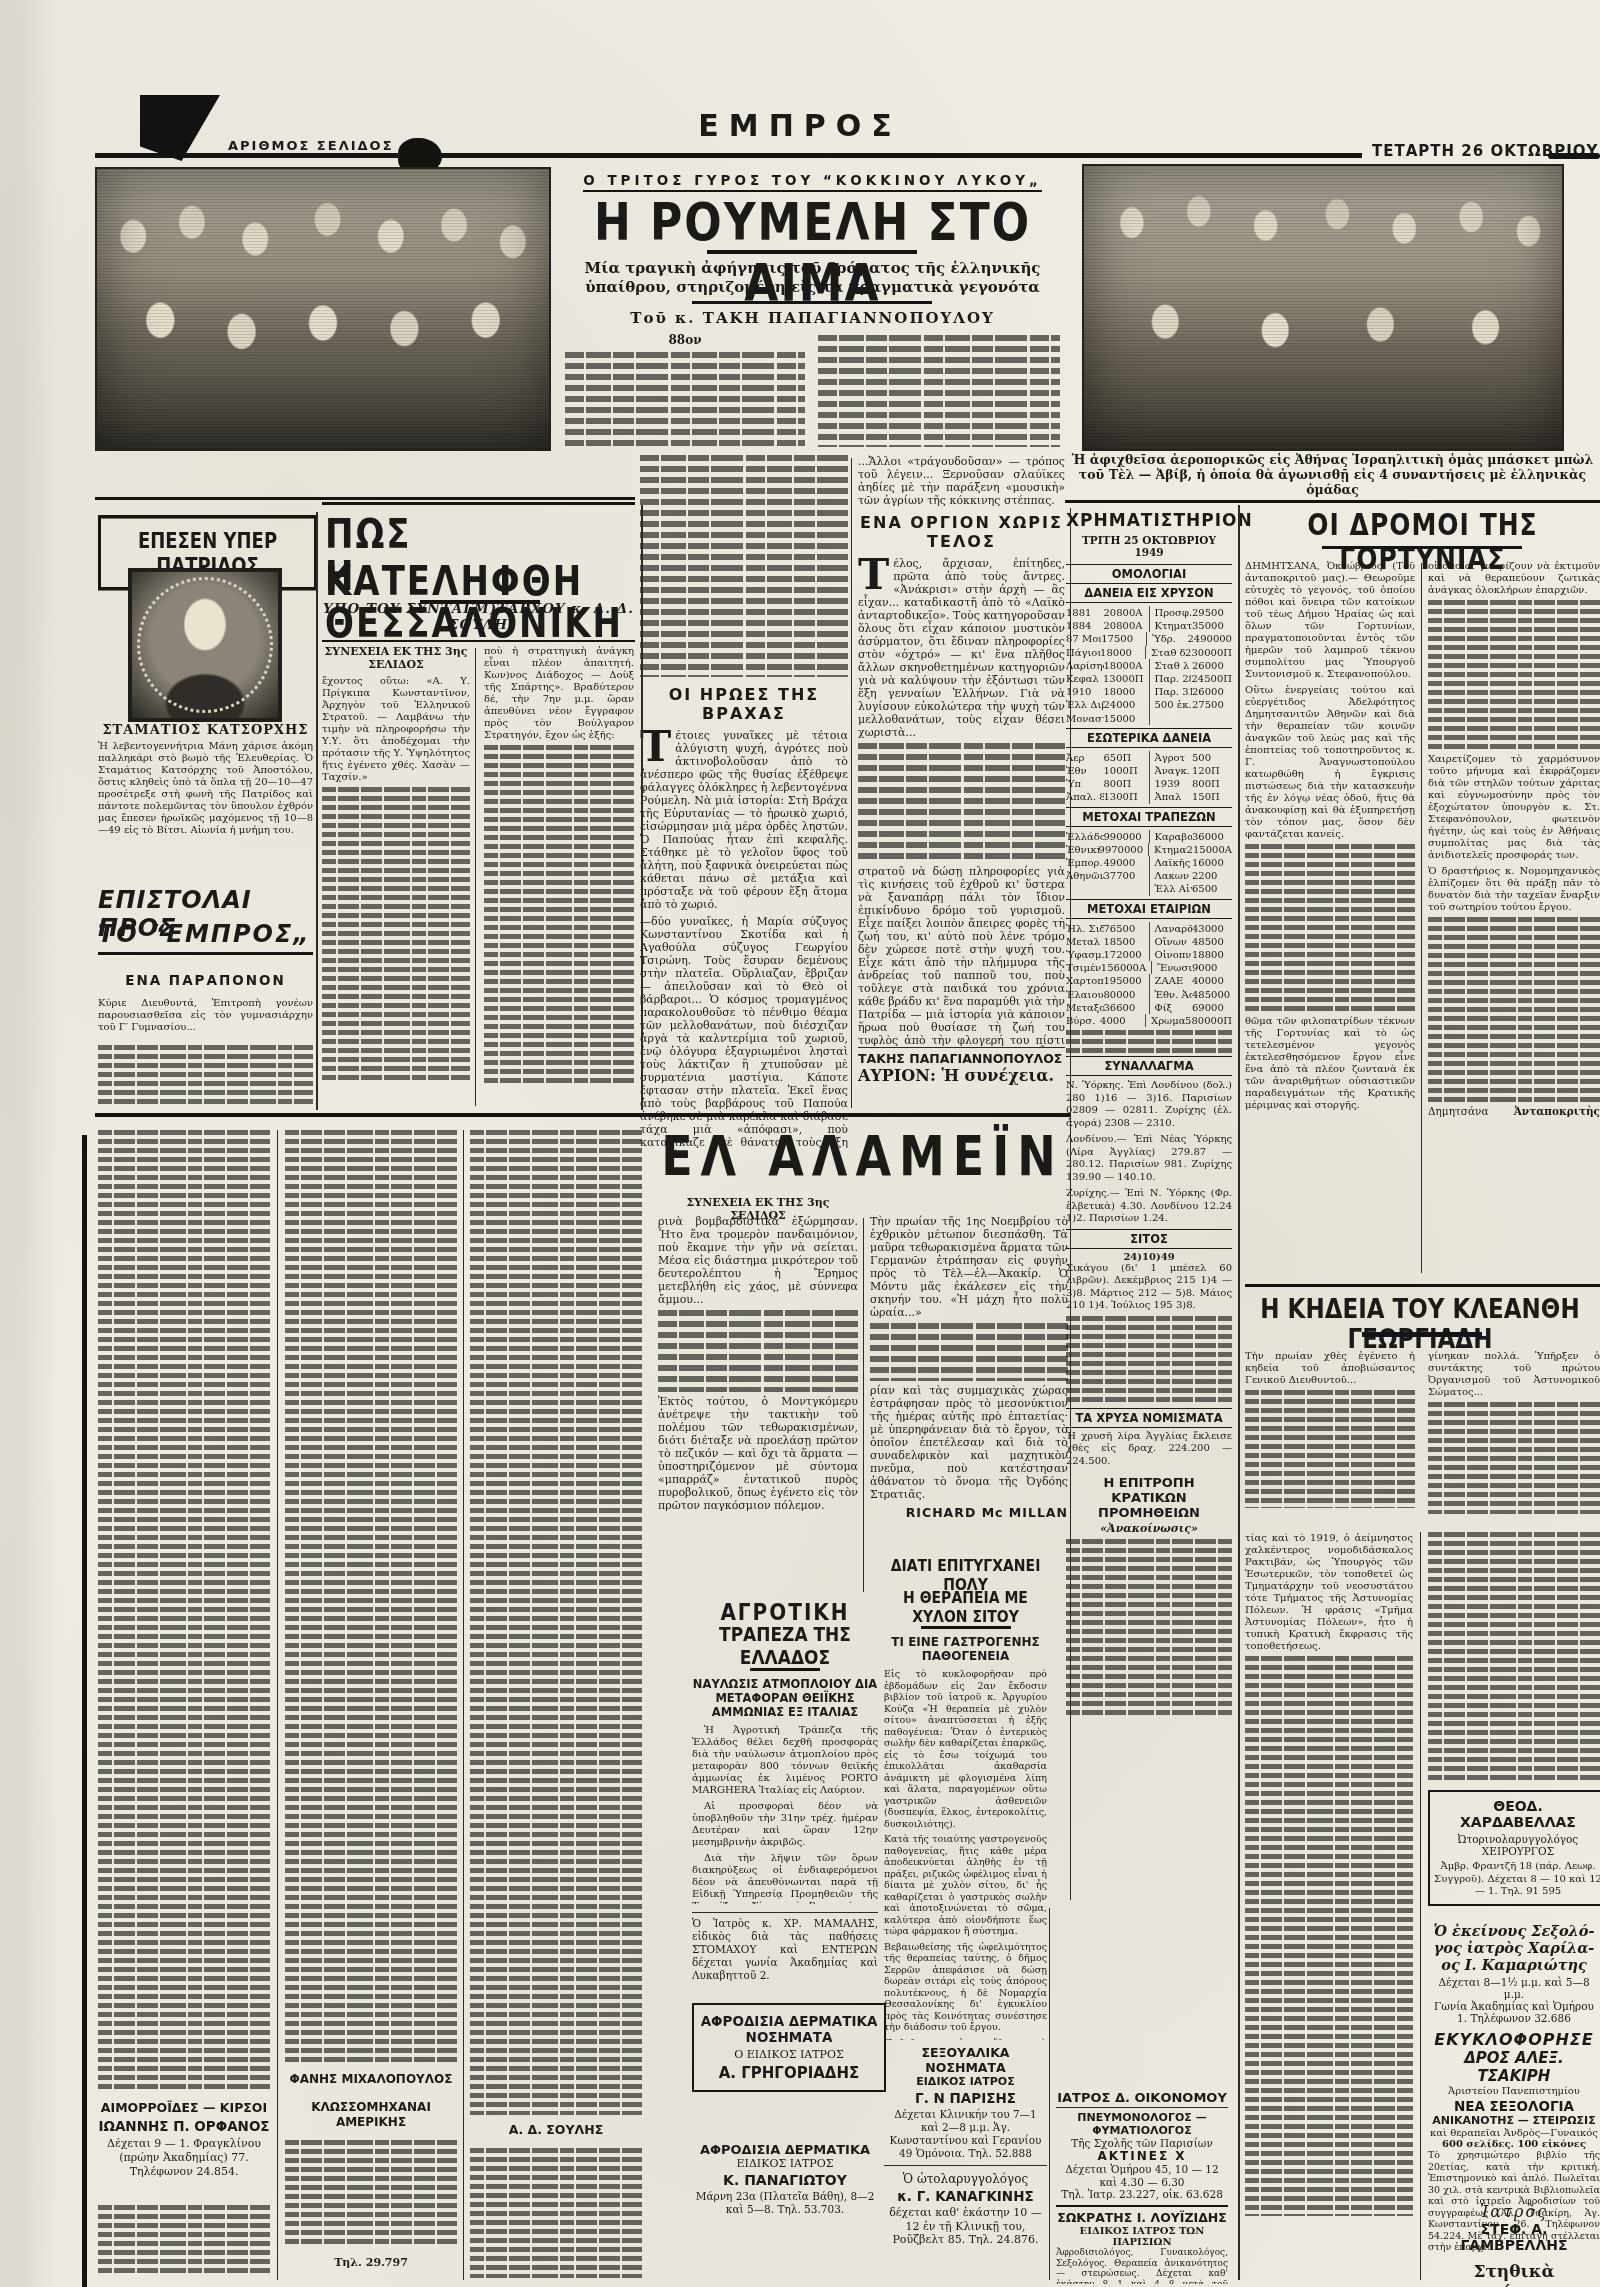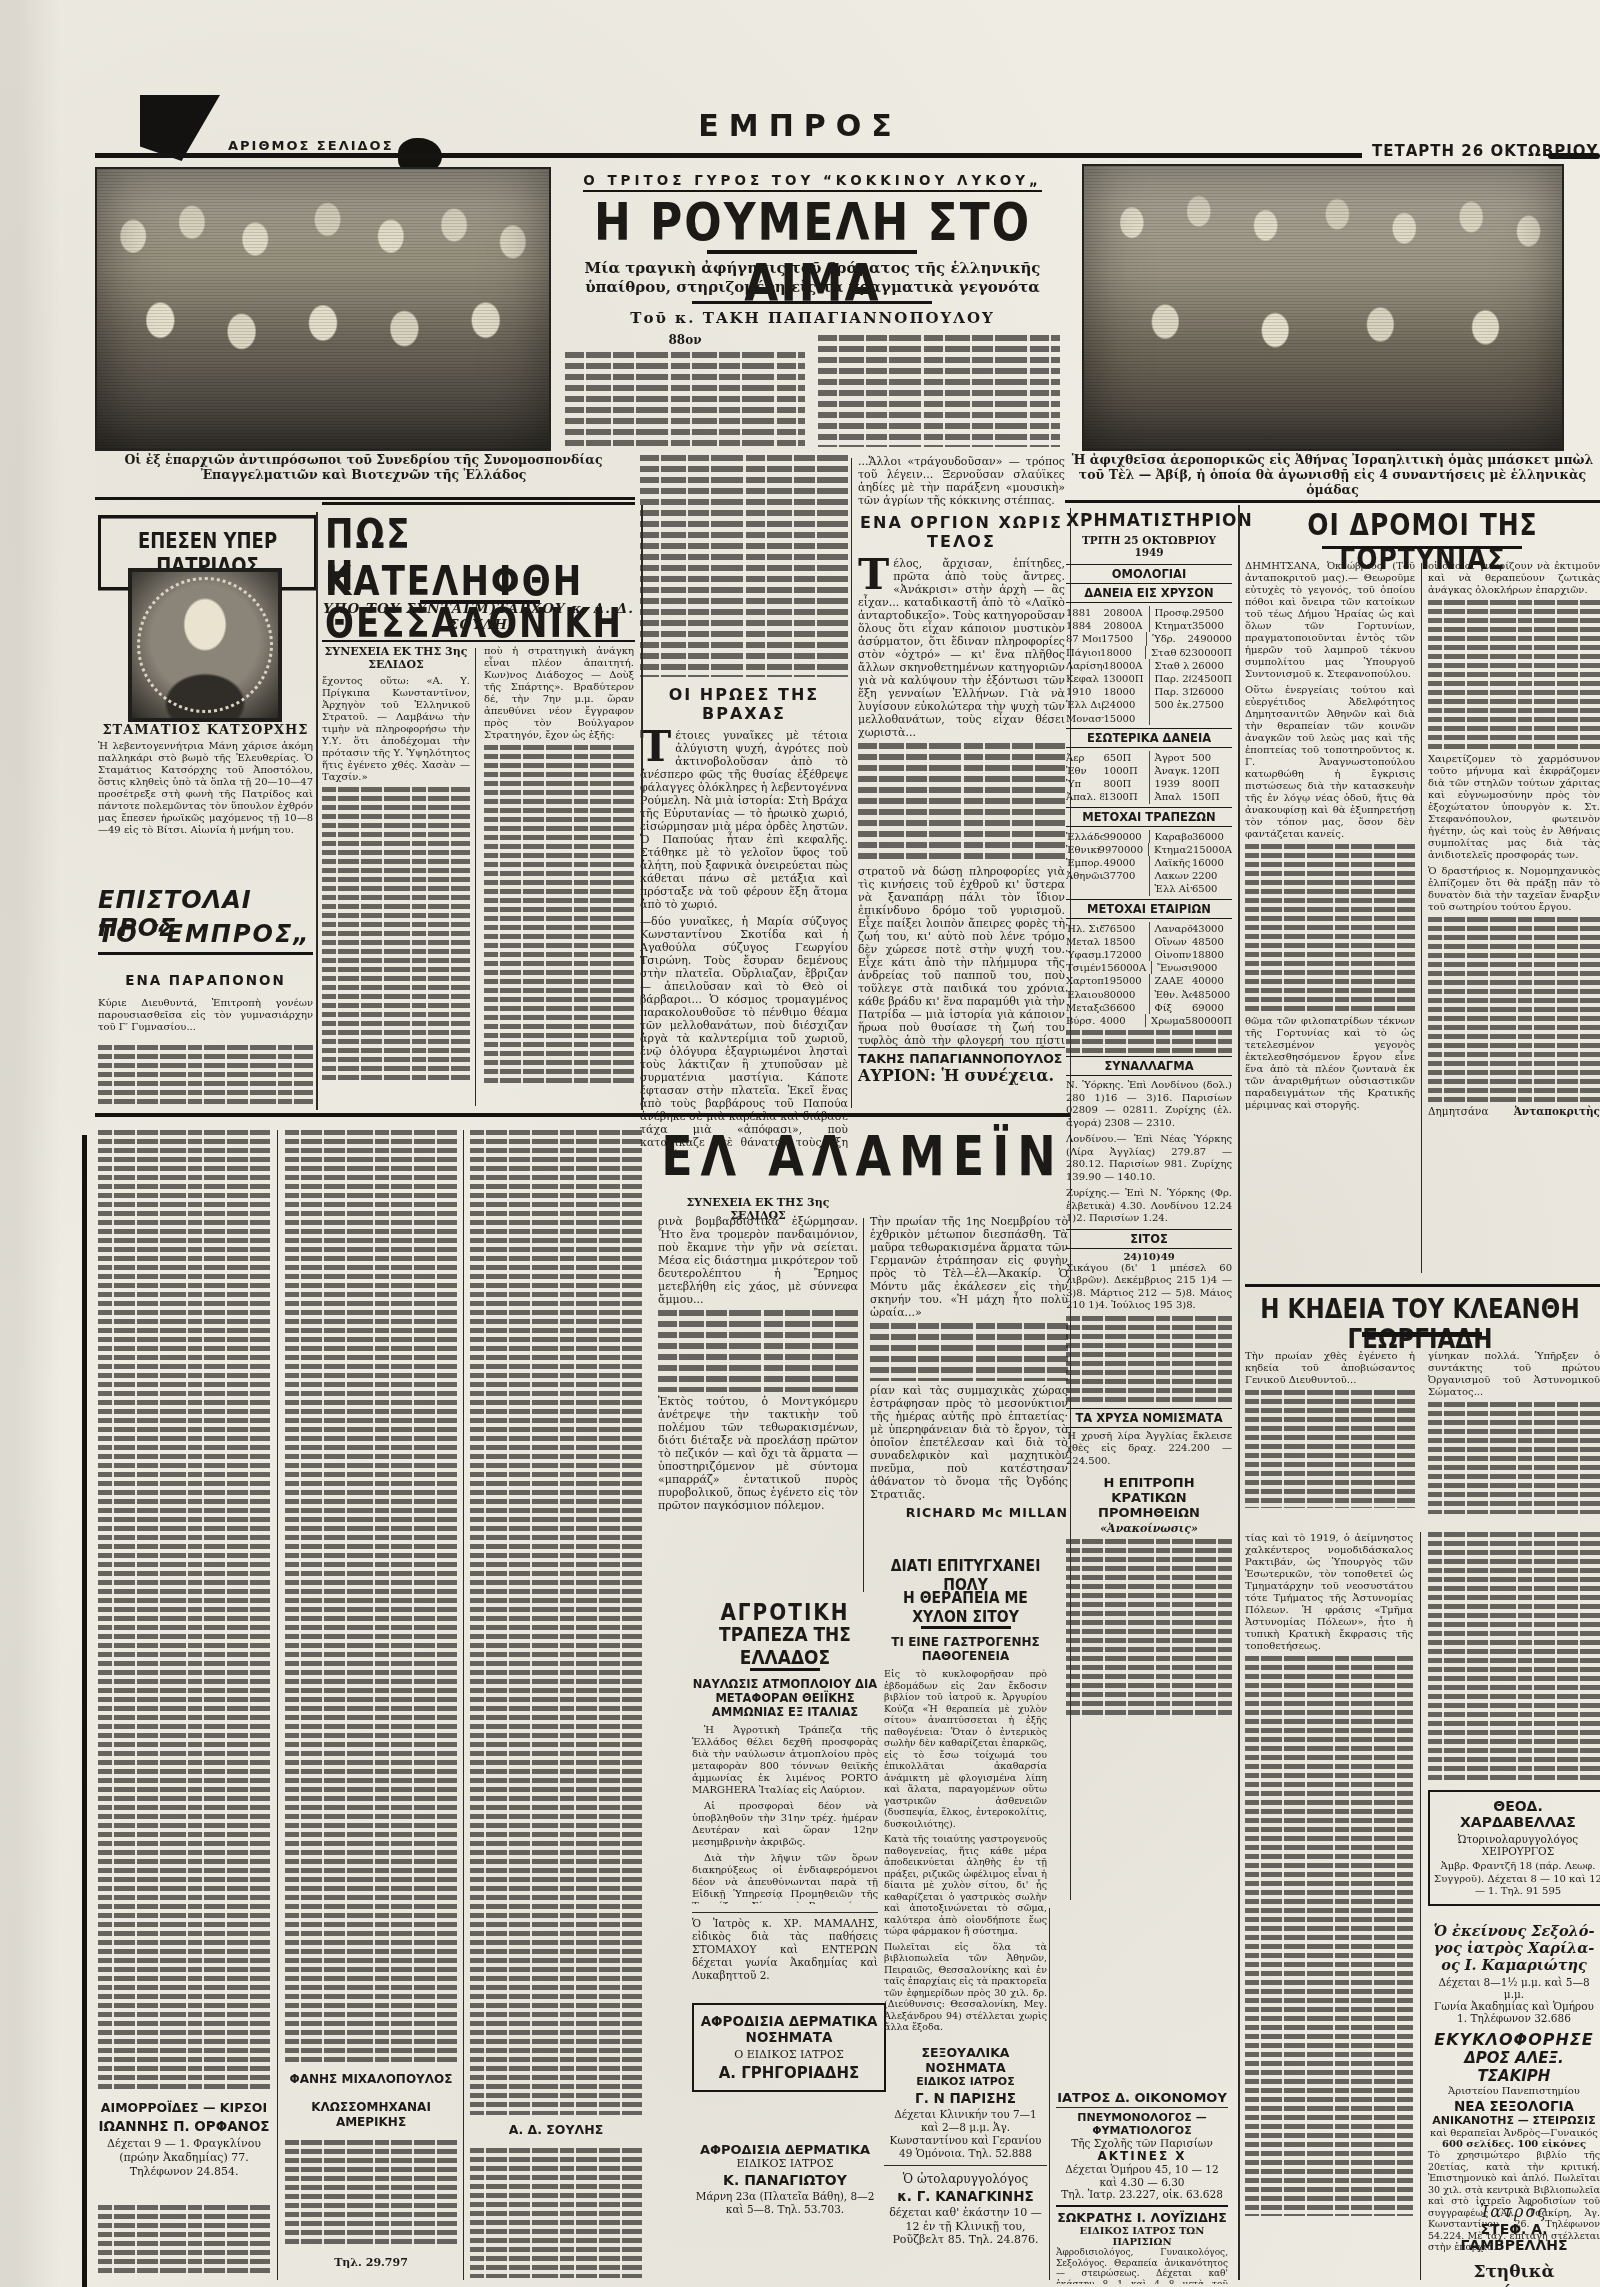--- a/index.html
+++ b/index.html
@@ -85,21 +85,20 @@
 
   <div class="abs" style="left:140px;top:95px;width:80px;height:66px;background:#131210;clip-path:polygon(0 0,100% 0,52% 100%,0 78%);"></div>
   <div class="abs sans b" style="left:228px;top:138px;width:200px;font-size:13px;letter-spacing:2px;">ΑΡΙΘΜΟΣ ΣΕΛΙΔΟΣ</div>
   <div class="abs smudge" style="left:398px;top:138px;width:44px;height:36px;"></div>
   <div class="abs sans b ctr" style="left:620px;top:108px;width:360px;font-size:30px;letter-spacing:10px;">ΕΜΠΡΟΣ</div>
   <div class="abs rule" style="left:95px;top:153px;width:1267px;height:5px;"></div>
   <div class="abs sans b" style="left:1372px;top:142px;width:180px;font-size:15px;letter-spacing:1px;white-space:nowrap;">ΤΕΤΑΡΤΗ 26 ΟΚΤΩΒΡΙΟΥ</div>
   <div class="abs rule" style="left:1548px;top:153px;width:52px;height:6px;border-radius:3px;"></div>
 
   <div class="abs photo photoL" style="left:95px;top:167px;width:452px;height:280px;"></div>
-  <div class="abs ctr b" style="left:95px;top:452px;width:537px;font-size:12.5px;line-height:15px;">Οἱ ἐξ ἐπαρχιῶν ἀντιπρόσωποι τοῦ Συνεδρίου τῆς Συνομοσπονδίας Ἐπαγγελματιῶν καὶ Βιοτεχνῶν τῆς Ἑλλάδος</div>
   <div class="abs rule" style="left:95px;top:497px;width:540px;height:3px;"></div>
 
   <div class="abs photo photoR" style="left:1082px;top:164px;width:478px;height:283px;"></div>
   <div class="abs ctr b" style="left:1065px;top:452px;width:535px;font-size:12.5px;line-height:15px;">Ἡ ἀφιχθεῖσα ἀεροπορικῶς εἰς Ἀθήνας Ἰσραηλιτικὴ ὁμὰς μπάσκετ μπὼλ τοῦ Τὲλ — Ἀβίβ, ἡ ὁποία θὰ ἀγωνισθῇ εἰς 4 συναντήσεις μὲ ἑλληνικὰς ὁμάδας</div>
   <div class="abs rule" style="left:1065px;top:500px;width:535px;height:3px;"></div>
 
   <div class="abs ctr" style="left:560px;top:170px;width:505px;">
     <span class="sans b" style="font-size:13.5px;letter-spacing:4px;border-bottom:2px solid #151412;padding-bottom:2px;">Ο ΤΡΙΤΟΣ ΓΥΡΟΣ ΤΟΥ “ΚΟΚΚΙΝΟΥ ΛΥΚΟΥ„</span>
   </div>
   <div class="abs sans b ctr hl-cond" style="left:560px;top:192px;width:505px;font-size:44px;letter-spacing:2px;">Η ΡΟΥΜΕΛΗ ΣΤΟ ΑΙΜΑ</div>
@@ -510,20 +509,23 @@
     <div class="sans b ctr hl-cond" style="font-size:14px;">Η ΘΕΡΑΠΕΙΑ ΜΕ ΧΥΛΟΝ ΣΙΤΟΥ</div>
     <div class="rule" style="width:90px;height:3px;margin:6px auto;"></div>
     <div class="sans b ctr" style="font-size:12px;margin-bottom:5px;">ΤΙ ΕΙΝΕ ΓΑΣΤΡΟΓΕΝΗΣ ΠΑΘΟΓΕΝΕΙΑ</div>
     <div class="j" style="font-size:9.5px;line-height:11.5px;">
         <p class="noind">Εἰς τὸ κυκλοφορῆσαν πρὸ ἑβδομάδων εἰς 2αν ἔκδοσιν βιβλίον τοῦ ἰατροῦ κ. Ἀργυρίου Κούζα «Ἡ θεραπεία μὲ χυλὸν σίτου» ἀναπτύσσεται ἡ ἑξῆς παθογένεια: Ὅταν ὁ ἐντερικὸς σωλὴν δὲν καθαρίζεται ἐπαρκῶς, εἰς τὸ ἔσω τοίχωμά του ἐπικολλᾶται ἀκαθαρσία ἀνάμικτη μὲ φλογισμένα λίπη καὶ ἅλατα, παραγομένων οὕτω γαστρικῶν ἀσθενειῶν (δυσπεψία, ἕλκος, ἐντεροκολίτις, δυσκοιλιότης).</p>
       </div>
     <div class="j" style="font-size:9.5px;line-height:11.5px;">
         <p class="noind">Κατὰ τῆς τοιαύτης γαστρογενοῦς παθογενείας, ἥτις κάθε μέρα ἀποδεικνύεται ἀληθὴς ἐν τῇ πράξει, ριζικῶς ὠφέλιμος εἶναι ἡ δίαιτα μὲ χυλὸν σίτου, δι' ἧς καθαρίζεται ὁ γαστρικὸς σωλὴν καὶ ἀποτοξινώνεται τὸ σῶμα, καλύτερα ἀπὸ οἱονδήποτε ἕως τώρα φάρμακον ἢ σύστημα.</p>
       </div>
     <div class="j" style="font-size:9.5px;line-height:11.5px;">
+        <p class="noind">Βεβαιωθείσης τῆς ὠφελιμότητος τῆς θεραπείας ταύτης, ὁ δῆμος Σερρῶν ἀπεφάσισε νὰ δώσῃ δωρεὰν σιτάρι εἰς τοὺς ἀπόρους πολυτέκνους, ἡ δὲ Νομαρχία Θεσσαλονίκης δι' ἐγκυκλίου πρὸς τὰς Κοινότητας συνέστησε τὴν διάδοσιν τοῦ ἔργου.</p>
+      </div>
+    <div class="j" style="font-size:9.5px;line-height:11.5px;">
         <p class="noind">Πωλεῖται εἰς ὅλα τὰ βιβλιοπωλεῖα τῶν Ἀθηνῶν, Πειραιῶς, Θεσσαλονίκης καὶ ἐν ταῖς ἐπαρχίαις εἰς τὰ πρακτορεῖα τῶν ἐφημερίδων πρὸς 30 χιλ. δρ. (Διεύθυνσις: Θεσσαλονίκη, Μεγ. Ἀλεξάνδρου 94) στέλλεται χωρὶς ἄλλα ἔξοδα.</p>
       </div>
   </div>
   <div class="abs ctr" style="left:884px;top:2045px;width:163px;">
     <div class="sans b" style="font-size:12.5px;">ΣΕΞΟΥΑΛΙΚΑ ΝΟΣΗΜΑΤΑ</div>
     <div class="sans b" style="font-size:11px;">ΕΙΔΙΚΟΣ ΙΑΤΡΟΣ</div>
     <div class="sans b" style="font-size:13.5px;margin:2px 0;">Γ. Ν ΠΑΡΙΣΗΣ</div>
     <div style="font-size:10.5px;line-height:13px;">Δέχεται Κλινικήν του 7—1 καὶ 2—8 μ.μ. Ἁγ. Κωνσταντίνου καὶ Γερανίου 49 Ὁμόνοια. Τηλ. 52.888</div>
   </div>
   <div class="abs ctr" style="left:884px;top:2165px;width:163px;border-top:1px solid #2c2a26;padding-top:6px;">

